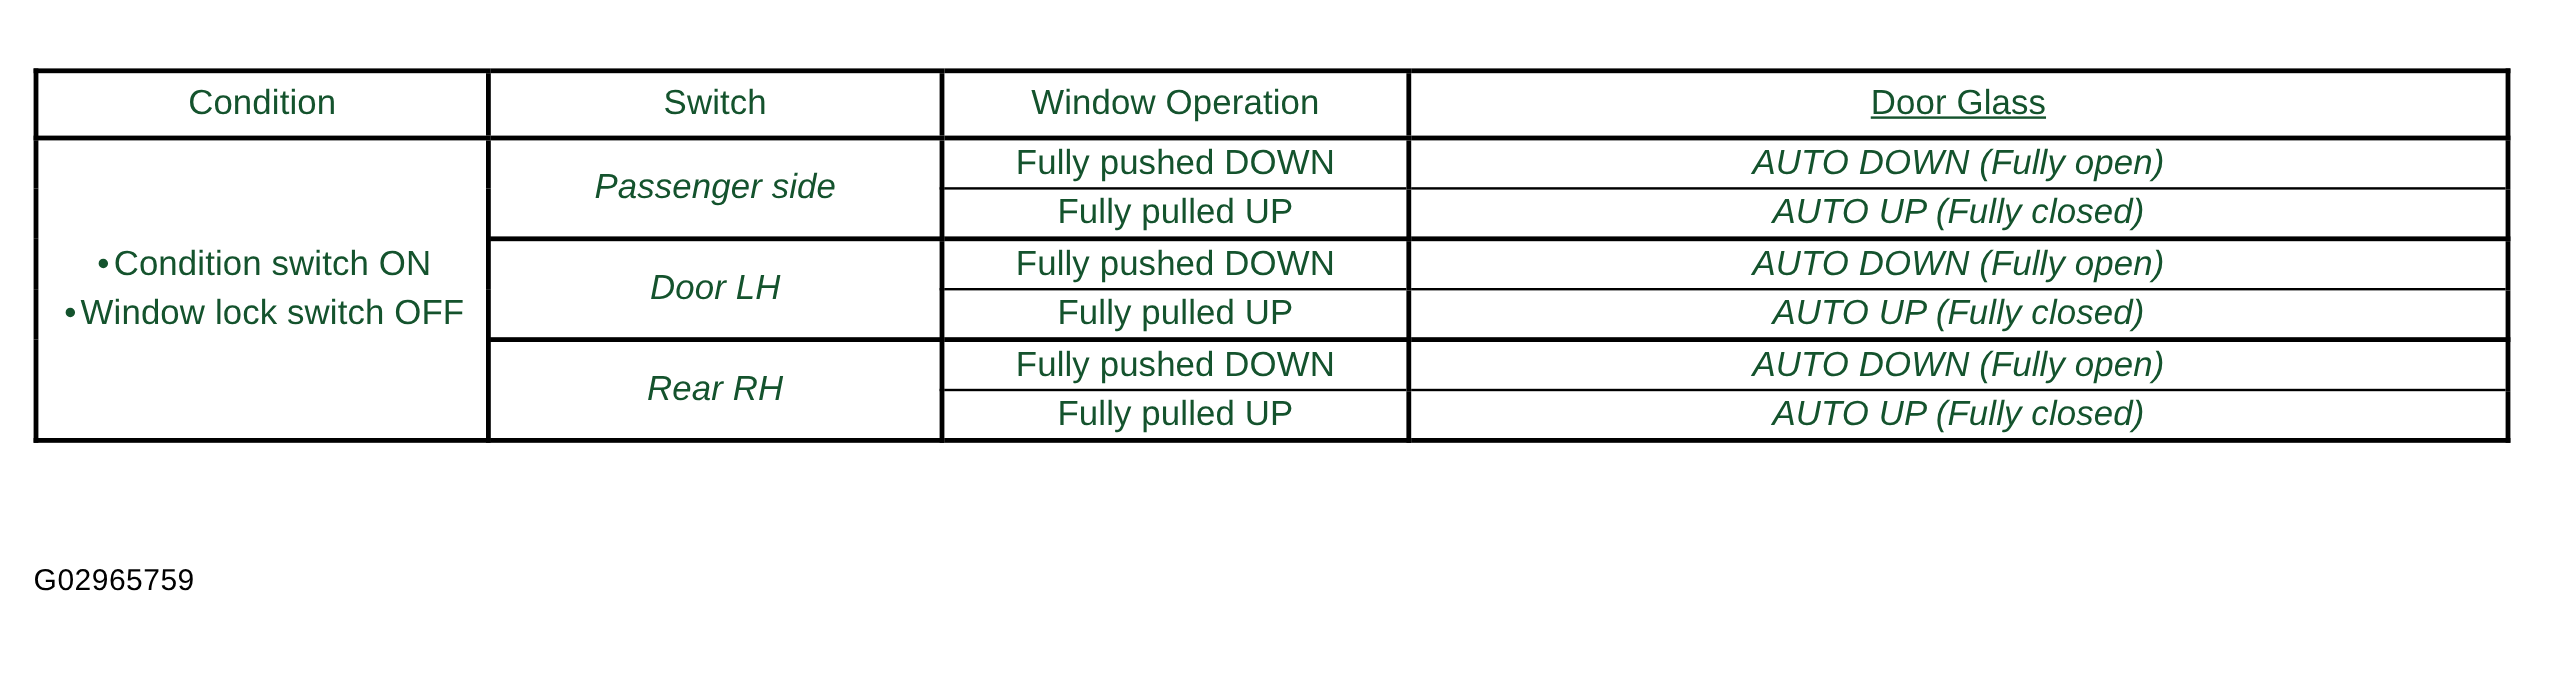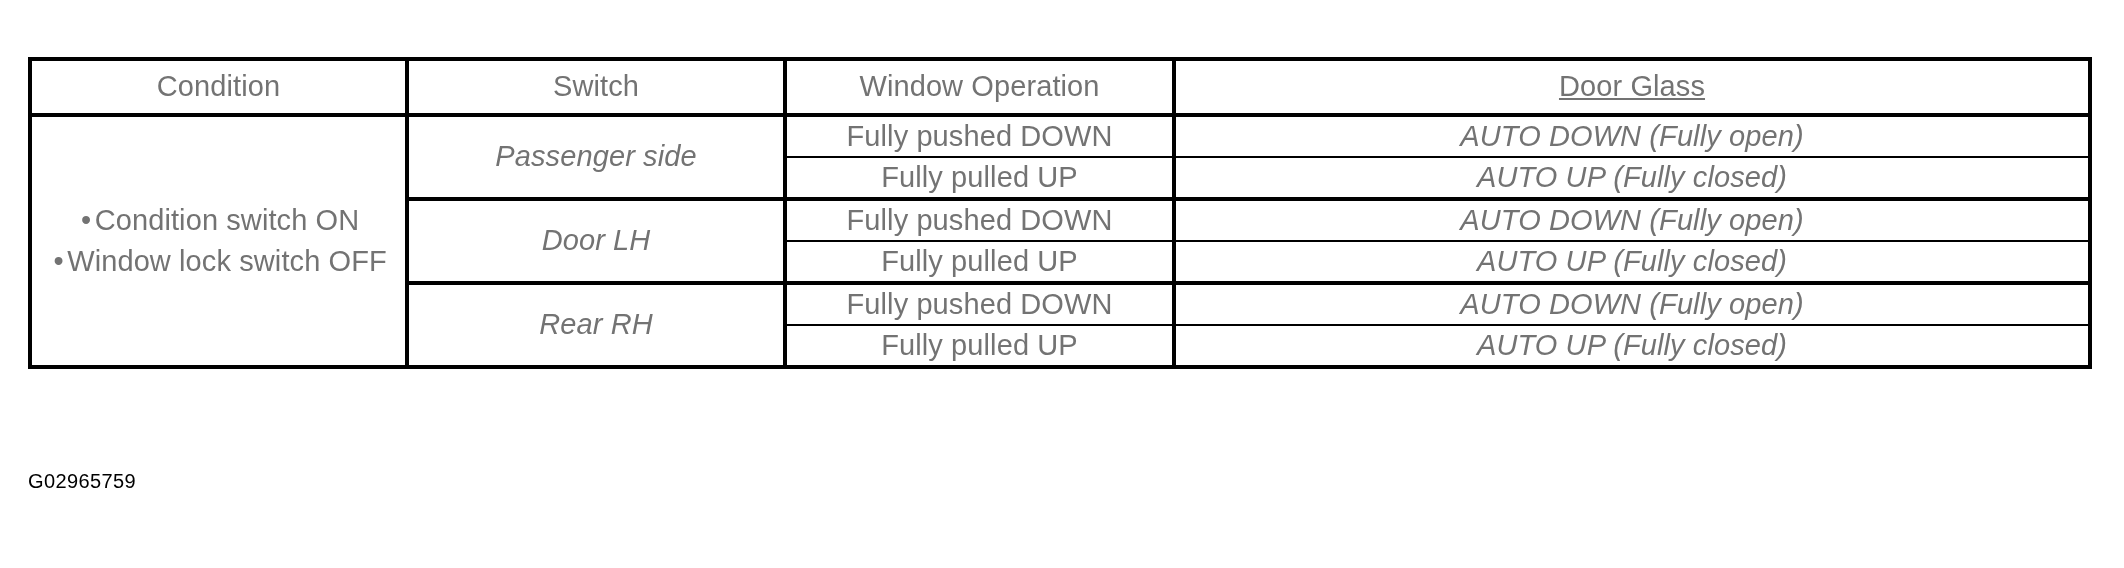--- a/index.html
+++ b/index.html
@@ -31,21 +31,21 @@
     border-collapse: collapse;
     table-layout: fixed;
     background: #ffffff;
   }
 
   .spec-table td,
   .spec-table th {
     padding: 0;
     margin: 0;
     font-weight: normal;
-    color: #737373;
+    color: #14532d;
     background: #ffffff;
     vertical-align: middle;
     text-align: center;
     font-size: 29px;
     line-height: 1.28;
     letter-spacing: 0.1px;
   }
 
   
   .col-condition  { width: 377px; }
@@ -113,21 +113,21 @@
   .sub-bot .cell-op,
   .sub-bot .cell-glass {
     border-bottom: 4px solid #000;
   }
 
   
   .caption {
     position: absolute;
     left: 28px;
     top: 470px;
-    font-size: 20px;
+    font-size: 25px;
     letter-spacing: 0.4px;
     color: #000000;
     white-space: nowrap;
   }
 </style>
 </head>
 <body>
 
 <div class="page">
 

